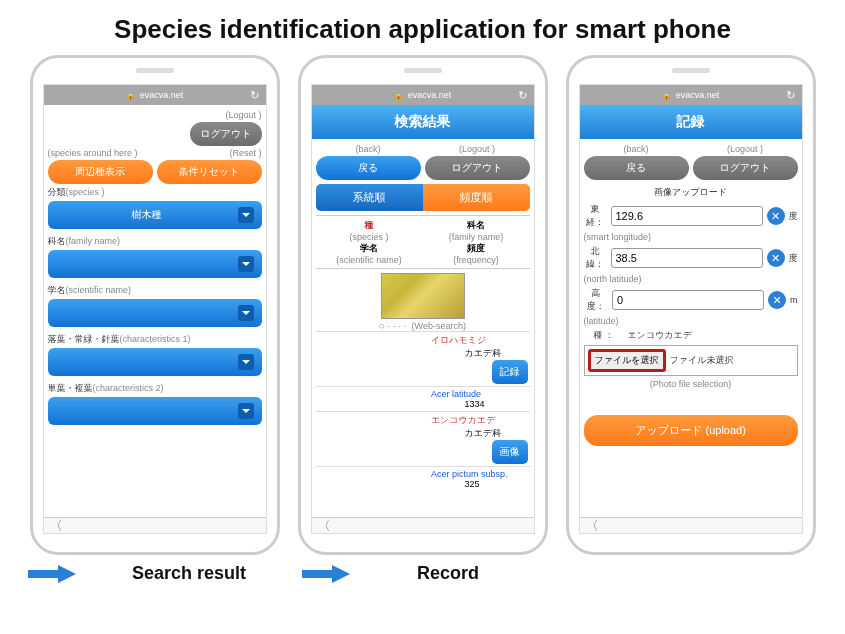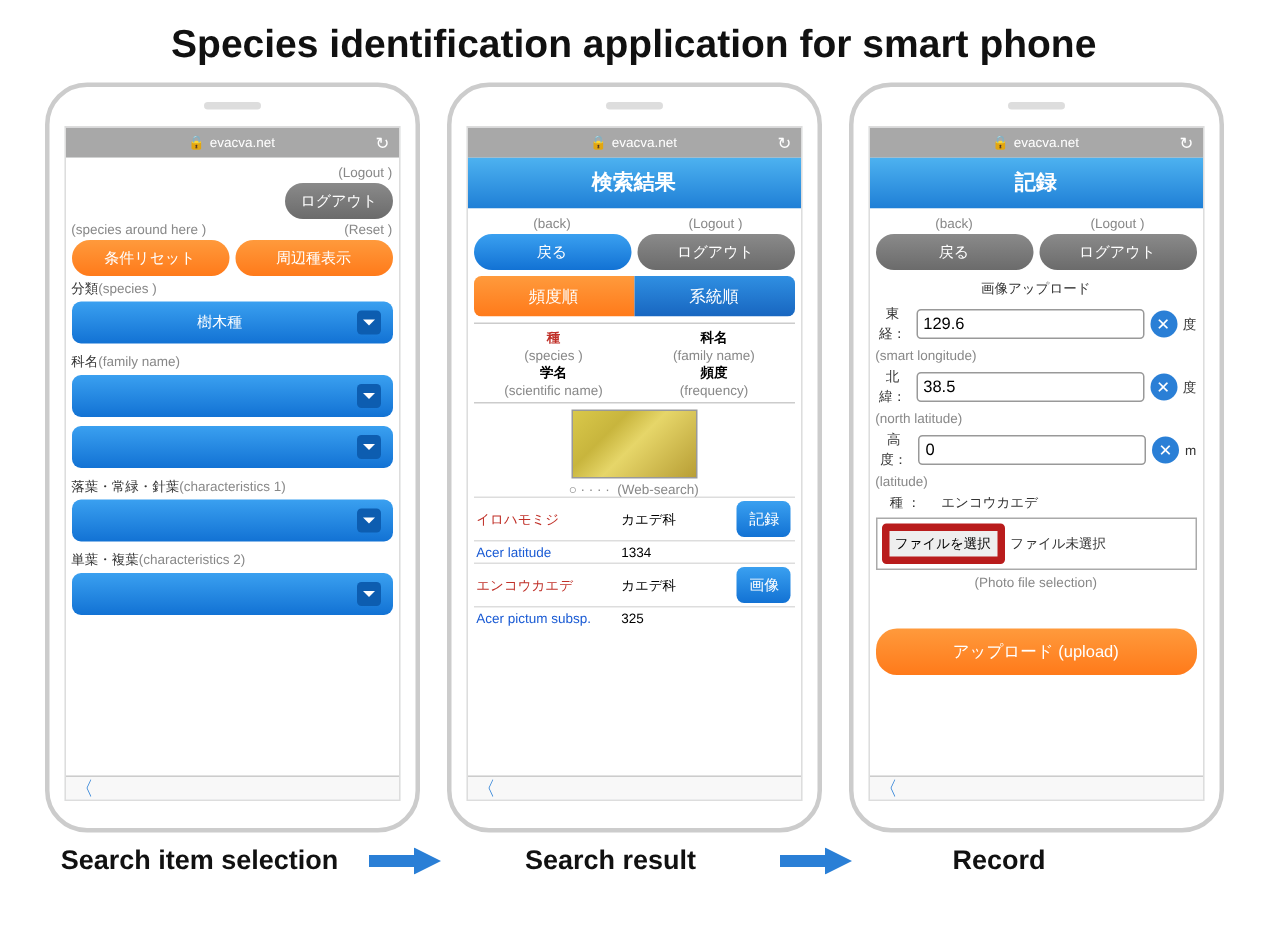--- a/index.html
+++ b/index.html
@@ -24,31 +24,31 @@
   .chev { width:16px; height:16px; background:#0d5db0; border-radius:3px; display:flex; align-items:center; justify-content:center; }
   .chev svg { width:10px; height:10px; fill:#fff; }
   .label { font-size:9px; color:#333;text-align:center; }
   .tabbtn { flex:1; text-align:center; color:#fff; padding:6px 0; font-size:11px; }
   .tabrow { display:flex; border-radius:5px; overflow:hidden; margin:4px 0; }
   .tab-orange { background:linear-gradient(to bottom,#ff9a3c,#ff7a1a); }
   .tab-blue { background:linear-gradient(to bottom,#2f8fe2,#1866c0); }
   .colhead { display:flex; border-top:1px solid #ccc; border-bottom:1px solid #ccc; padding:3px 0; text-align:center; }
   .colhead > div { flex:1; font-size:9px; }
   .thumb { width:84px; height:46px; background:linear-gradient(135deg,#d9c84a 0%,#c8b53d 30%,#e6d669 50%,#b89e35 100%); margin:4px auto 2px auto; border:1px solid #999; }
-  .resrow { display:flex; border-top:1px solid #ddd; padding:2px 2px; align-items:center; font-size:9px; }
+  .resrow { display:flex; border-top:1px solid #ddd; padding:2px 2px; align-items:flex-end; font-size:9px;flex-direction:column; }
   .resrow .c1 { width:46%; }
   .resrow .c2 { width:30%; }
   .resrow .c3 { width:24%; text-align:right; }
   .jpname { color:#c03028; }
   .sciname { color:#1a5bd4; }
   .rec-btn { background:linear-gradient(to bottom,#3aa0f0,#1272d4); color:#fff; border:none; border-radius:5px; padding:5px 8px; font-size:10px; }
   .field { display:flex; align-items:center; gap:4px; margin:3px 0; }
   .field input[type=text] { flex:1; border:1px solid #999; border-radius:3px; padding:3px 4px; font-size:11px; height:20px; }
   .clearx { width:18px; height:18px; border-radius:50%; background:#2a7fd6; color:#fff; display:flex; align-items:center; justify-content:center; font-size:11px; flex-shrink:0; }
-  .filebtn { border:5px solid #b91c1c; background:#eee; padding:2px 4px; font-size:9px; border-radius:3px; }
+  .filebtn { border:3px solid #b91c1c; background:#eee; padding:2px 4px; font-size:9px; border-radius:3px; }
   .upload-btn { width:100%; background:linear-gradient(to bottom,#ff9a3c,#ff7a1a); color:#fff; border:none; border-radius:14px; padding:8px 0; font-size:11px; margin-top:26px; }
   .bottombar { height:16px; border-top:1px solid #ccc; display:flex; align-items:center; padding:0 6px; flex-shrink:0; background:#f8f8f8; }
   .bottombar span { color:#2a7fd6; font-size:13px; }
   .captions { display:flex; align-items:center; justify-content:flex-start; gap:8px; padding:8px 28px 0 28px; font-size:18px; font-weight:bold; color:#111; }
   .arrow { width:48px; height:18px; }
   .arrow svg { width:100%; height:100%; }
   .cap { min-width:210px; text-align:center; }
   .cap3 { min-width:180px; }
   .red { color:#c03028; font-weight:bold; }
   .bld { font-weight:bold; }
@@ -75,41 +75,42 @@
           </div>
         <div class="row" style="justify-content:flex-end;">
             <button class="btn btn-gray">ログアウト</button>
           </div>
         <div class="row">
             <span class="ann">(species around here )</span>
             <span style="flex:1"></span>
             <span class="ann">(Reset )</span>
           </div>
         <div class="row">
+          <button class="btn btn-orange" style="flex:1">周辺種表示</button>
           <button class="btn btn-orange" style="flex:1">条件リセット</button>
-          <button class="btn btn-orange" style="flex:1">周辺種表示</button>
         </div>
         <div><span class="label">分類</span><span class="ann">(species )</span></div>
         <div class="dropdown">
             <span style="flex:1;text-align:center">樹木種</span>
             <span class="chev">
               <svg viewBox="0 0 10 10">
                 <path d="M1 3 L5 7 L9 3 Z"></path>
               </svg>
             </span>
           </div>
         <div><span class="label">科名</span><span class="ann">(family name)</span></div>
         <div class="dropdown">
             <span></span>
             <span class="chev">
               <svg viewBox="0 0 10 10">
                 <path d="M1 3 L5 7 L9 3 Z"></path>
               </svg>
             </span>
           </div>
+        <div><span class="label">学名</span><span class="ann">(scientific name)</span></div>
         <div class="dropdown">
             <span></span>
             <span class="chev">
               <svg viewBox="0 0 10 10">
                 <path d="M1 3 L5 7 L9 3 Z"></path>
               </svg>
             </span>
           </div>
         <div><span class="label">落葉・常緑・針葉</span><span class="ann">(characteristics 1)</span></div>
         <div class="dropdown">
@@ -149,22 +150,22 @@
       <div class="content">
         <div class="row">
             <span class="ann" style="flex:1;text-align:center">(back)</span>
             <span class="ann" style="flex:1;text-align:center">(Logout )</span>
           </div>
         <div class="row">
           <button class="btn btn-blue" style="flex:1">戻る</button>
           <button class="btn btn-gray" style="flex:1">ログアウト</button>
         </div>
         <div class="tabrow">
+          <div class="tabbtn tab-blue">系統順</div>
           <div class="tabbtn tab-orange">頻度順</div>
-          <div class="tabbtn tab-blue">系統順</div>
         </div>
         <div class="colhead">
           <div><span class="red">種</span><br><span class="ann">(species )</span><br><span class="bld">学名</span><br><span class="ann">(scientific name)</span></div>
           <div><span class="bld">科名</span><br><span class="ann">(family name)</span><br><span class="bld">頻度</span><br><span class="ann">(frequency)</span></div>
         </div>
         <div class="thumb"></div>
         <div style="text-align:center" class="ann"><span>○ · · · ·</span>&nbsp;&nbsp;<span>(Web-search)</span></div>
         <div class="resrow">
           <div class="c1 jpname">イロハモミジ</div>
           <div class="c2">カエデ科</div>
@@ -246,21 +247,20 @@
       </div>
       <div class="bottombar">
           <span>〈</span>
         </div>
     </div>
   </div>
 
 </div>
 
 <div class="captions">
-  <div class="cap">Search item selection</div>
   <div class="arrow"><svg viewBox="0 0 48 18">
         <path d="M0 5 H30 V0 L48 9 L30 18 V13 H0 Z" fill="#2a7fd6"></path>
       </svg></div>
   <div class="cap">Search result</div>
   <div class="arrow"><svg viewBox="0 0 48 18">
         <path d="M0 5 H30 V0 L48 9 L30 18 V13 H0 Z" fill="#2a7fd6"></path>
       </svg></div>
   <div class="cap cap3">Record</div>
 </div>
 

